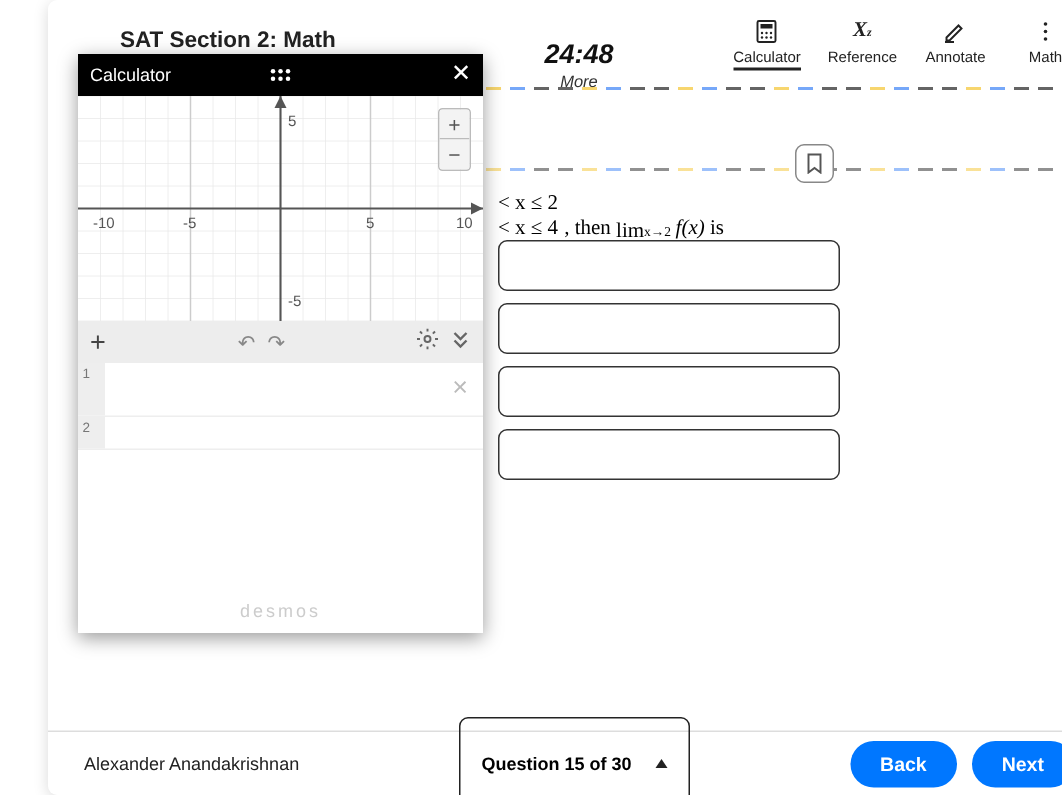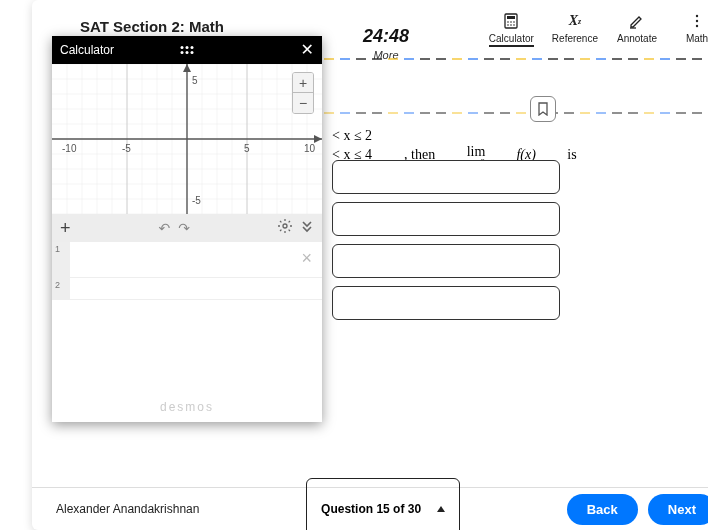--- a/index.html
+++ b/index.html
@@ -110,24 +110,24 @@
   <div class="dashed2"></div>
 
   <div class="bookmark-btn">
     <svg width="14" height="14" viewBox="0 0 14 14">
         <path d="M3 1 H11 V13 L7 10 L3 13 Z" fill="none" stroke="#555" stroke-width="1.3"></path>
       </svg>
   </div>
 
   <div class="math">
     <div><span>&lt; x ≤ 2</span></div>
-    <div style="display:flex;align-items:center;gap:28px;">
+    <div style="display:flex;align-items:flex-end;">
       <span>&lt; x ≤ 4</span>
       <span style="margin-left:4px;">, then&nbsp;</span>
-      <span style="display:inline-flex;flex-direction:column;align-items:center;line-height:1;">
+      <span style="display:inline-flex;flex-direction:row;align-items:center;line-height:1;">
         <span>lim</span>
           <span class="sub" style="margin-top:-1px;">x→2</span>
       </span>
       <span style="font-style:italic;margin-left:3px;">f(x)</span>
         <span>&nbsp;is</span>
     </div>
   </div>
 
   <div class="answers">
     <div class="ans"></div>

